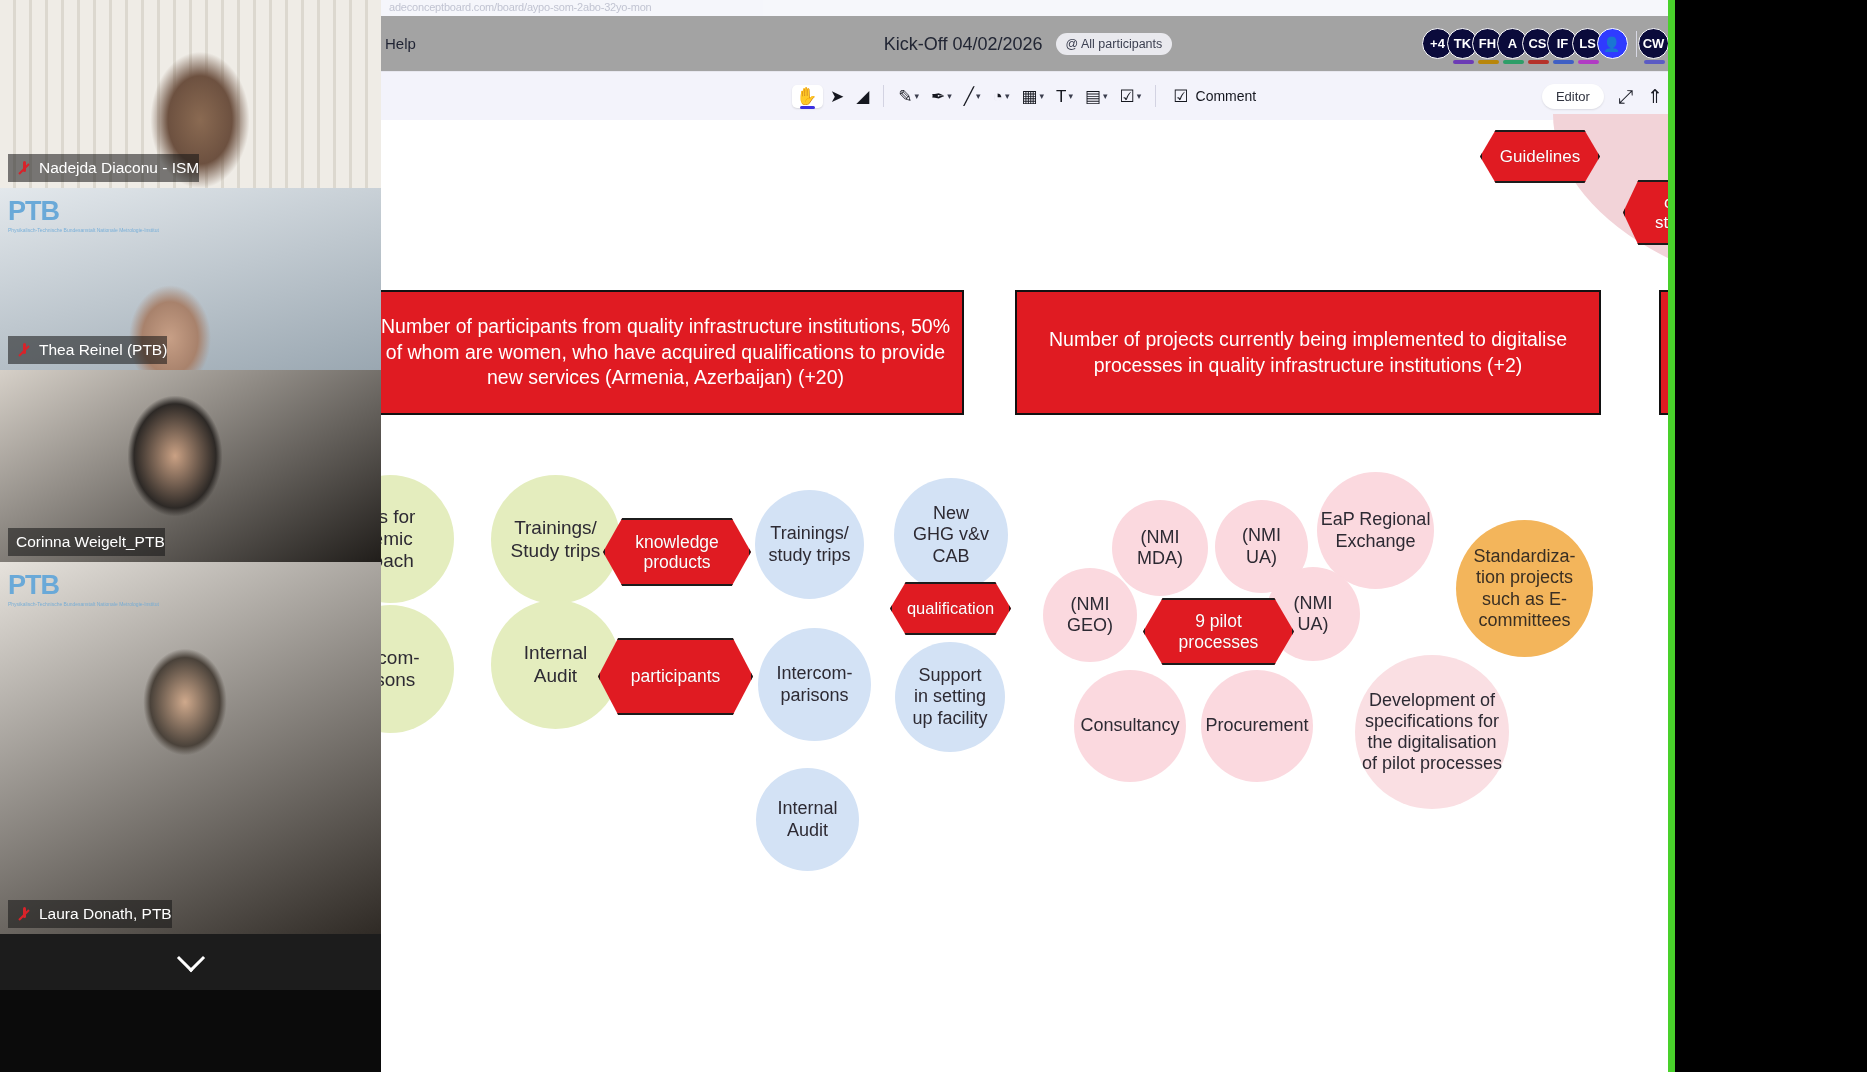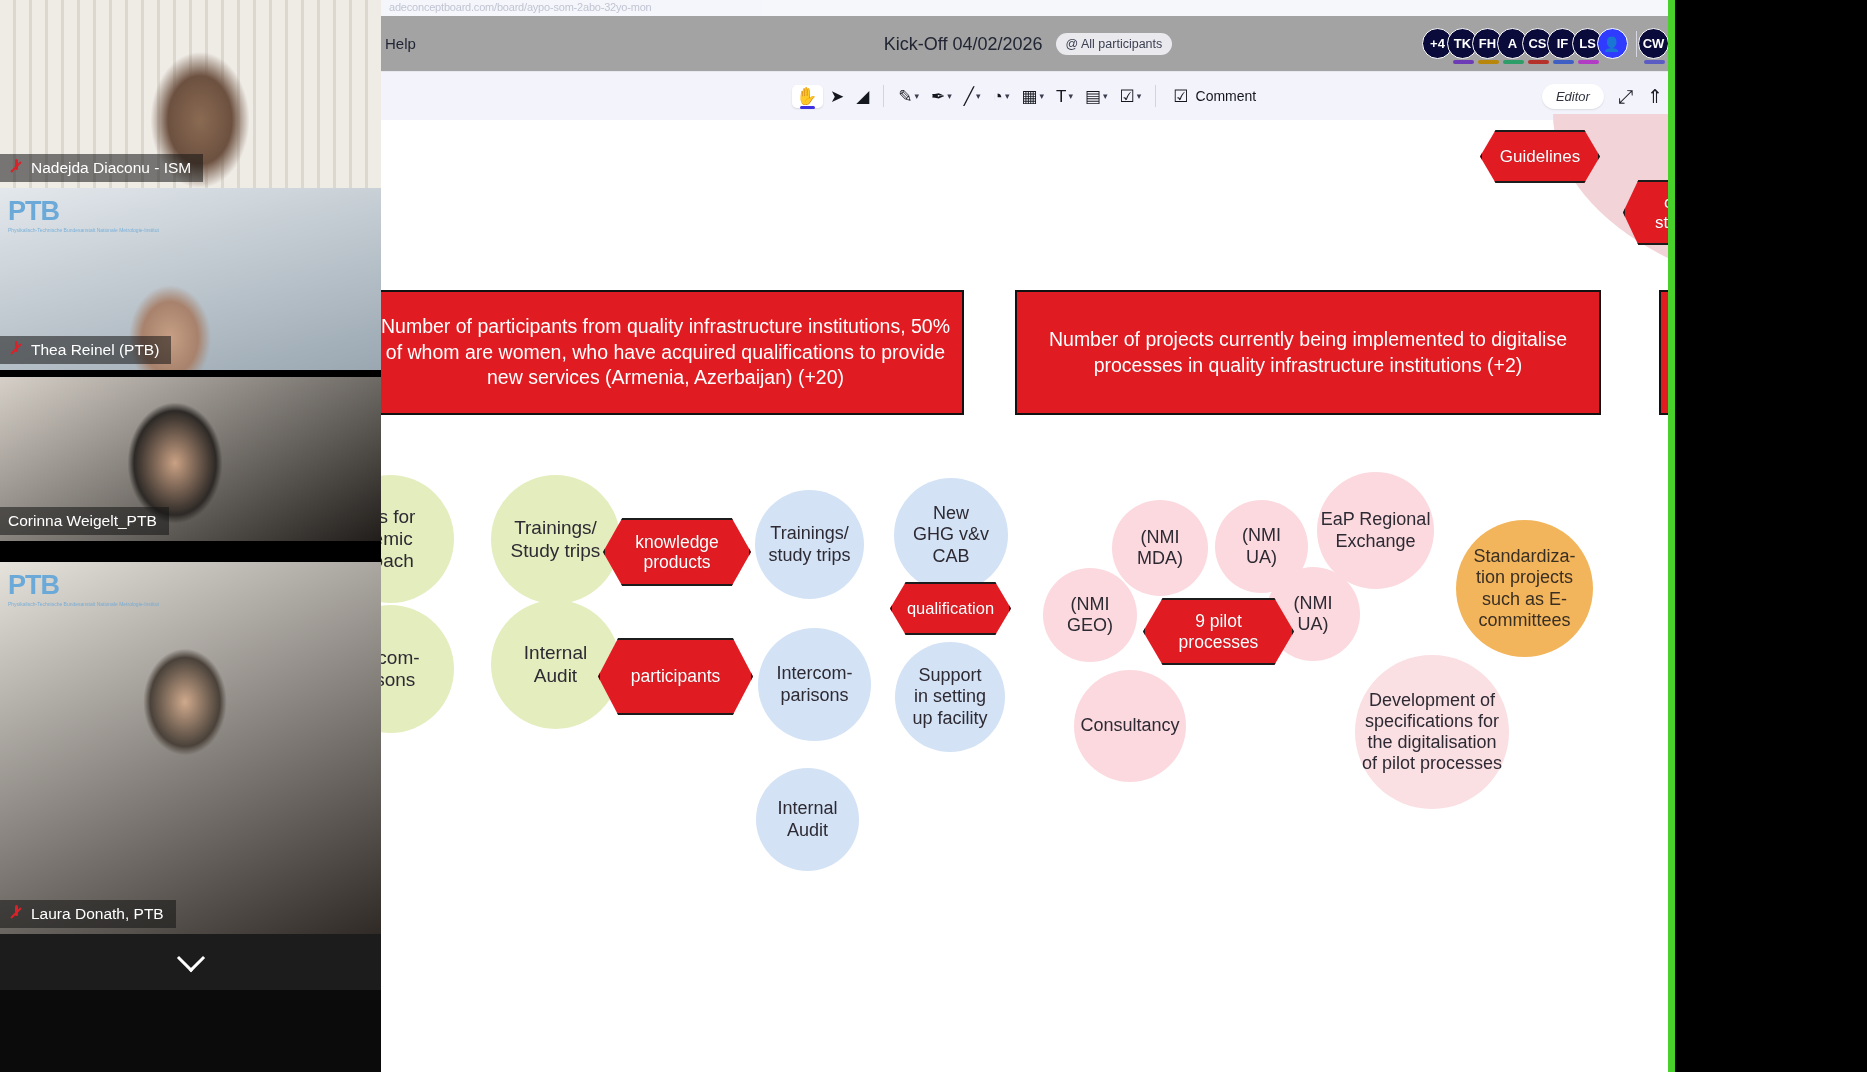--- a/index.html
+++ b/index.html
@@ -53,21 +53,21 @@
   #tools-center { position:absolute; left:0; right:0; display:flex; align-items:center; justify-content:center; gap:2px; }
   .tool { display:flex; align-items:center; gap:2px; padding:3px 5px; border-radius:5px; }
   .tool.active { background:#ffffff; box-shadow:0 1px 2px rgba(0,0,0,.12); position:relative; }
   .tool.active:after { content:""; position:absolute; left:8px; right:8px; bottom:-1px; height:2.5px; background:#3b2fe0; border-radius:2px; }
   .gl { font-size:17px; color:#15171f; line-height:1; }
   .gl.blue { color:#3b2fe0; }
   .caret { font-size:9px; color:#3a3d4d; }
   .tdiv { width:1px; height:22px; background:#d3d3e2; margin:0 7px; }
   #comment-btn { display:flex; align-items:center; gap:7px; font-size:14px; color:#14161e; padding:4px 8px; border-radius:6px; }
   #toolbar-right { position:absolute; right:12px; display:flex; align-items:center; gap:14px; }
-  #editor-pill { background:#fff; border-radius:13px; padding:5px 14px; font-size:13px; color:#30333f; box-shadow:0 1px 2px rgba(0,0,0,.1);font-style:italic; }
+  #editor-pill { background:#fff; border-radius:13px; padding:5px 14px; font-size:13px; color:#30333f; box-shadow:0 1px 2px rgba(0,0,0,.1); }
 
   
   #canvas { position:absolute; left:0; top:120px; width:100%; height:952px; background:#fff; }
   .node { position:absolute; display:flex; align-items:center; justify-content:center; text-align:center; }
   .circ { border-radius:50%; color:#2d2a33; line-height:1.17; }
   .circ.green  { background:#e4edbe; }
   .circ.blue   { background:#d3e2f5; }
   .circ.pink   { background:#fbd9df; }
   .circ.pink-l { background:#fadfe3; }
   .circ.orange { background:#f3b55b; }
@@ -84,22 +84,22 @@
   #blob-pink { position:absolute; left:1172px; top:-6px; width:330px; height:190px;
      background:#f2d3d8; border-radius:0 0 0 100%; }
 
   
   #share-border-r { position:absolute; left:1668px; top:0; width:7px; height:1072px; background:#49d12b; }
   #share-border-l { position:absolute; left:180px; top:940px; width:6px; height:132px; background:#49d12b; }
 
   
   #videos { position:absolute; left:0; top:0; width:381px; height:934px; background:#000; overflow:hidden; }
   .vtile { position:absolute; left:0; width:381px; overflow:hidden; }
-  .vname { position:absolute; left:0; bottom:6px; display:flex; align-items:flex-start; gap:7px;
-           background:rgba(20,20,20,.55); padding:5px 12px 5px 8px; color:#fff; font-size:15.5px; }
+  .vname { position:absolute; left:8px; bottom:6px; display:flex; align-items:flex-end; gap:7px;
+           background:rgba(20,20,20,.55); padding:5px 0 5px 8px; color:#fff; font-size:15.5px; }
   .muted { width:16px; height:16px; position:relative; flex:0 0 auto; }
   .muted i { position:absolute; left:7px; top:0; width:3px; height:11px; background:#d8232a; border-radius:2px; }
   .muted b { position:absolute; left:1px; top:7px; width:14px; height:2px; background:#d8232a; transform:rotate(-45deg); }
   .ptb-logo { position:absolute; left:8px; top:8px; color:#6aa9d8; font-weight:bold; font-size:27px; letter-spacing:-1px; }
   .ptb-logo small { display:block; font-size:5px; font-weight:normal; line-height:1.35; letter-spacing:0; opacity:.85; }
   #vtoggle { position:absolute; left:0; top:934px; width:381px; height:56px; background:#1c1c1c;
              display:flex; align-items:center; justify-content:center; }
   #vtoggle .chev { width:20px; height:20px; border-right:3.5px solid #fff; border-bottom:3.5px solid #fff;
                    transform:rotate(45deg); margin-top:-8px; }
   #video-foot { position:absolute; left:0; top:990px; width:381px; height:82px; background:#0b0b0b; }
@@ -235,20 +235,21 @@
 UA)</div>
     <div class="node circ pink" style="left:936px;top:352px;width:117px;height:117px;font-size:18px;white-space:pre-line;">EaP Regional
 Exchange</div>
     <div class="node circ pink" style="left:662px;top:448px;width:94px;height:94px;font-size:18px;white-space:pre-line;">(NMI
 GEO)</div>
     <div class="node circ pink" style="left:885px;top:447px;width:94px;height:94px;font-size:18px;white-space:pre-line;">(NMI
 UA)</div>
     <div class="node hex" style="left:762px;top:478px;width:151px;height:67px;font-size:17.5px;white-space:pre-line;">9 pilot
 processes</div>
     <div class="node circ pink" style="left:693px;top:550px;width:112px;height:112px;font-size:18px;">Consultancy</div>
+    <div class="node circ pink" style="left:820px;top:550px;width:112px;height:112px;font-size:18px;">Procurement</div>
     <div class="node circ pink-l" style="left:974px;top:535px;width:154px;height:154px;font-size:18px;white-space:pre-line;">Development of
 specifications for
 the digitalisation
 of pilot processes</div>
 
     <div class="node circ orange" style="left:1075px;top:400px;width:137px;height:137px;font-size:18px;white-space:pre-line;color:#3a2f23;">Standardiza-
 tion projects
 such as E-
 committees</div>
 
@@ -274,21 +275,21 @@
       <div class="ptb-logo">PTB<small>Physikalisch-Technische Bundesanstalt
 Nationale Metrologie-Institut</small></div>
       <div class="vname">
         <span class="muted">
           <i></i>
           <b></b>
         </span>
         <span>Thea Reinel (PTB)</span>
       </div>
     </div>
-    <div class="vtile" style="top: 370px; height: 164px; background: linear-gradient(150deg, rgb(207, 201, 194) 0%, rgb(184, 176, 166) 30%, rgb(43, 39, 35) 60%, rgb(85, 80, 74) 100%); margin-top: 7px;">
+    <div class="vtile" style="top: 370px; height: 192px; background: linear-gradient(150deg, rgb(207, 201, 194) 0%, rgb(184, 176, 166) 30%, rgb(43, 39, 35) 60%, rgb(85, 80, 74) 100%);">
       <div class="tile-img" style="background: radial-gradient(66px 84px at 175px 86px, rgb(202, 161, 132) 0%, rgb(45, 41, 38) 62%, transparent 72%), linear-gradient(150deg, rgb(214, 208, 200), rgb(32, 29, 26));"></div>
       <div class="vname">
         <span>Corinna Weigelt_PTB</span>
       </div>
     </div>
     <div class="vtile" style="top: 562px; height: 372px; background: linear-gradient(150deg, rgb(232, 228, 222) 0%, rgb(203, 196, 187) 35%, rgb(109, 101, 92) 65%, rgb(58, 52, 46) 100%);">
       <div class="tile-img" style="background: radial-gradient(58px 74px at 185px 140px, rgb(207, 169, 140) 0%, rgb(74, 66, 58) 60%, transparent 72%), linear-gradient(155deg, rgb(230, 226, 220), rgb(47, 42, 37));"></div>
       <div class="ptb-logo">PTB<small>Physikalisch-Technische Bundesanstalt
 Nationale Metrologie-Institut</small></div>
       <div class="vname">

